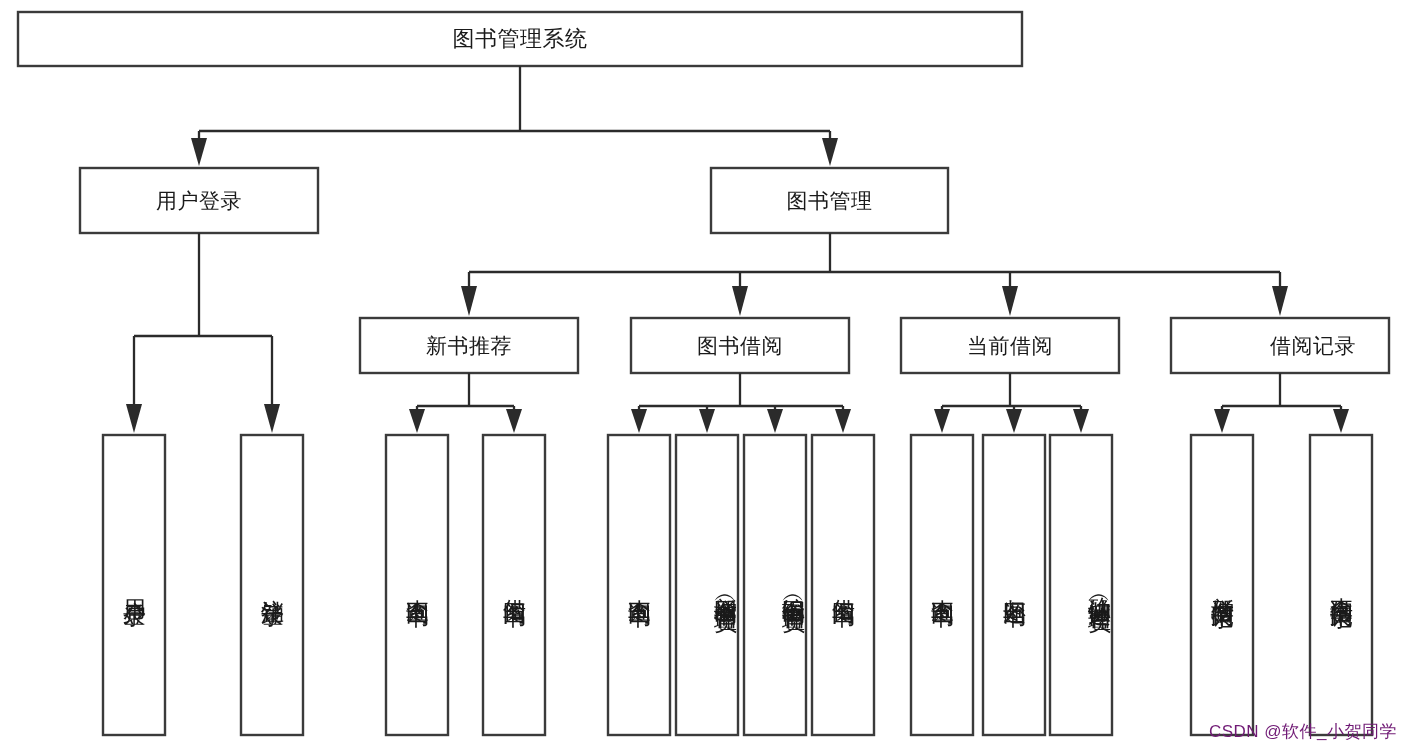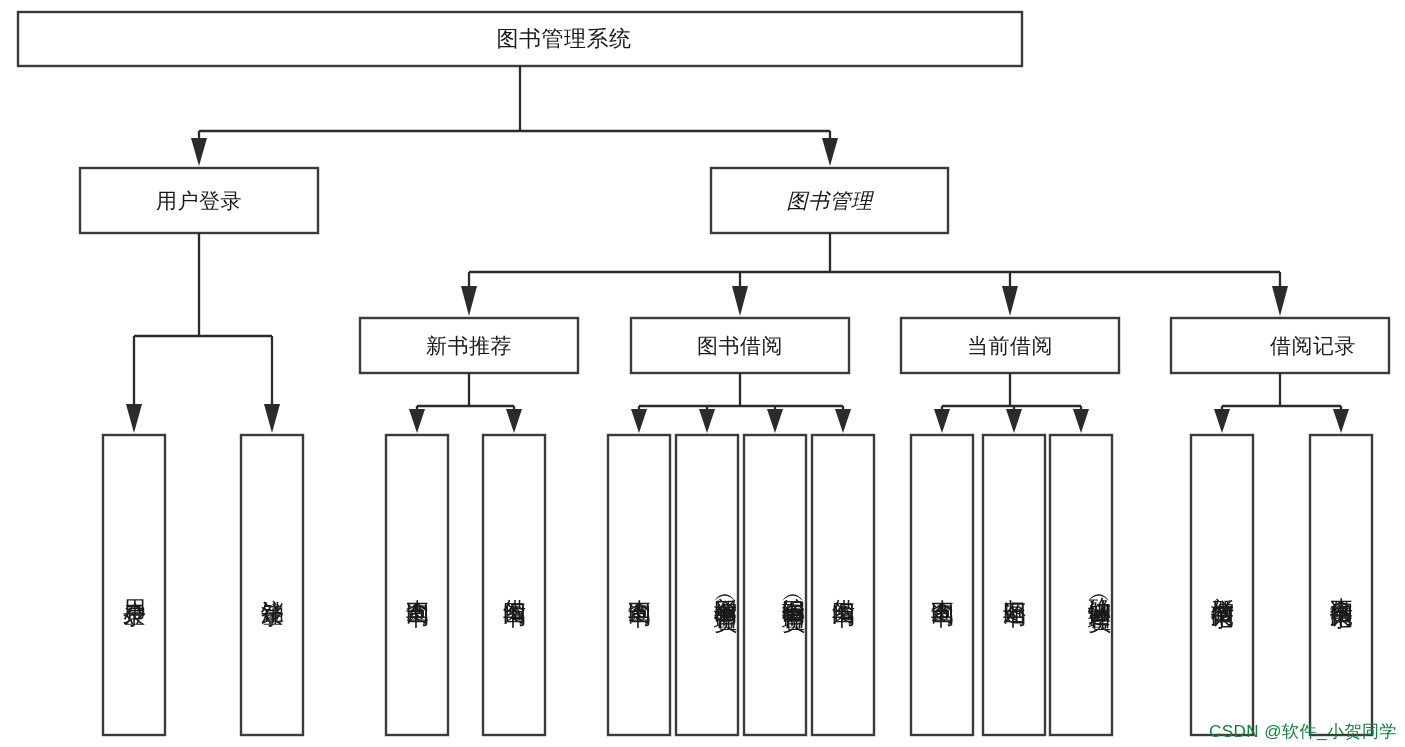--- a/index.html
+++ b/index.html
@@ -55,21 +55,20 @@
     color: #1a1a1a;
     font-family: "Liberation Sans", "DejaVu Sans", sans-serif;
     font-size: 21px;
     line-height: 1.1;
     letter-spacing: 0.5px;
     white-space: nowrap;
     pointer-events: none;
   }
   .root-label {
     font-size: 22px;
-    padding-left: 44px;
   }
   .leaf-label {
     position: absolute;
     display: flex;
     align-items: flex-start;
     justify-content: center;
     writing-mode: vertical-rl;
     text-orientation: upright;
     color: #1a1a1a;
     font-family: "Liberation Sans", "DejaVu Sans", sans-serif;
@@ -81,21 +80,21 @@
   }
   .leaf-label.centered {
     align-items: center;
   }
   .watermark {
     position: absolute;
     right: 8px;
     bottom: 4px;
     font-family: "Liberation Sans", "DejaVu Sans", sans-serif;
     font-size: 17px;
-    color: #15803d;
+    color: #701a75;
     letter-spacing: 0.5px;
     white-space: nowrap;
     pointer-events: none;
   }
 </style>
 </head>
 <body>
 
 <div id="diagram-root">
 
@@ -186,21 +185,21 @@
     <path class="connector" d="M 1222 406 L 1222 411"></path>
     <path class="connector" d="M 1341 406 L 1341 411"></path>
     <polygon class="arrow-head" points="1214,409 1230,409 1222,433"></polygon>
     <polygon class="arrow-head" points="1333,409 1349,409 1341,433"></polygon>
 
   </svg>
 
   <div class="node-label root-label" style="left:18px; top:12px; width:1004px; height:54px;">图书管理系统</div>
 
   <div class="node-label" style="left:80px; top:168px; width:238px; height:65px;">用户登录</div>
-  <div class="node-label" style="left:711px; top:168px; width:237px; height:65px;font-style:italic;">图书管理</div>
+  <div class="node-label" style="left:711px; top:168px; width:237px; height:65px;">图书管理</div>
 
   <div class="node-label" style="left:360px; top:318px; width:218px; height:55px;text-align:center;">新书推荐</div>
   <div class="node-label" style="left:631px; top:318px; width:218px; height:55px;border-radius:25px;">图书借阅</div>
   <div class="node-label" style="left:901px; top:318px; width:218px; height:55px;">当前借阅</div>
   <div class="node-label" style="left:1171px; top:318px; width:218px; height:55px;padding-left:33px;">借阅记录</div>
 
   <div class="leaf-label centered" style="left:103px; top:435px; width:62px; height:300px;">用户登录</div>
   <div class="leaf-label centered" style="left:241px; top:435px; width:62px; height:300px;">注销登录</div>
 
   <div class="leaf-label centered" style="left:386px; top:435px; width:62px; height:300px;">查询图书</div>

